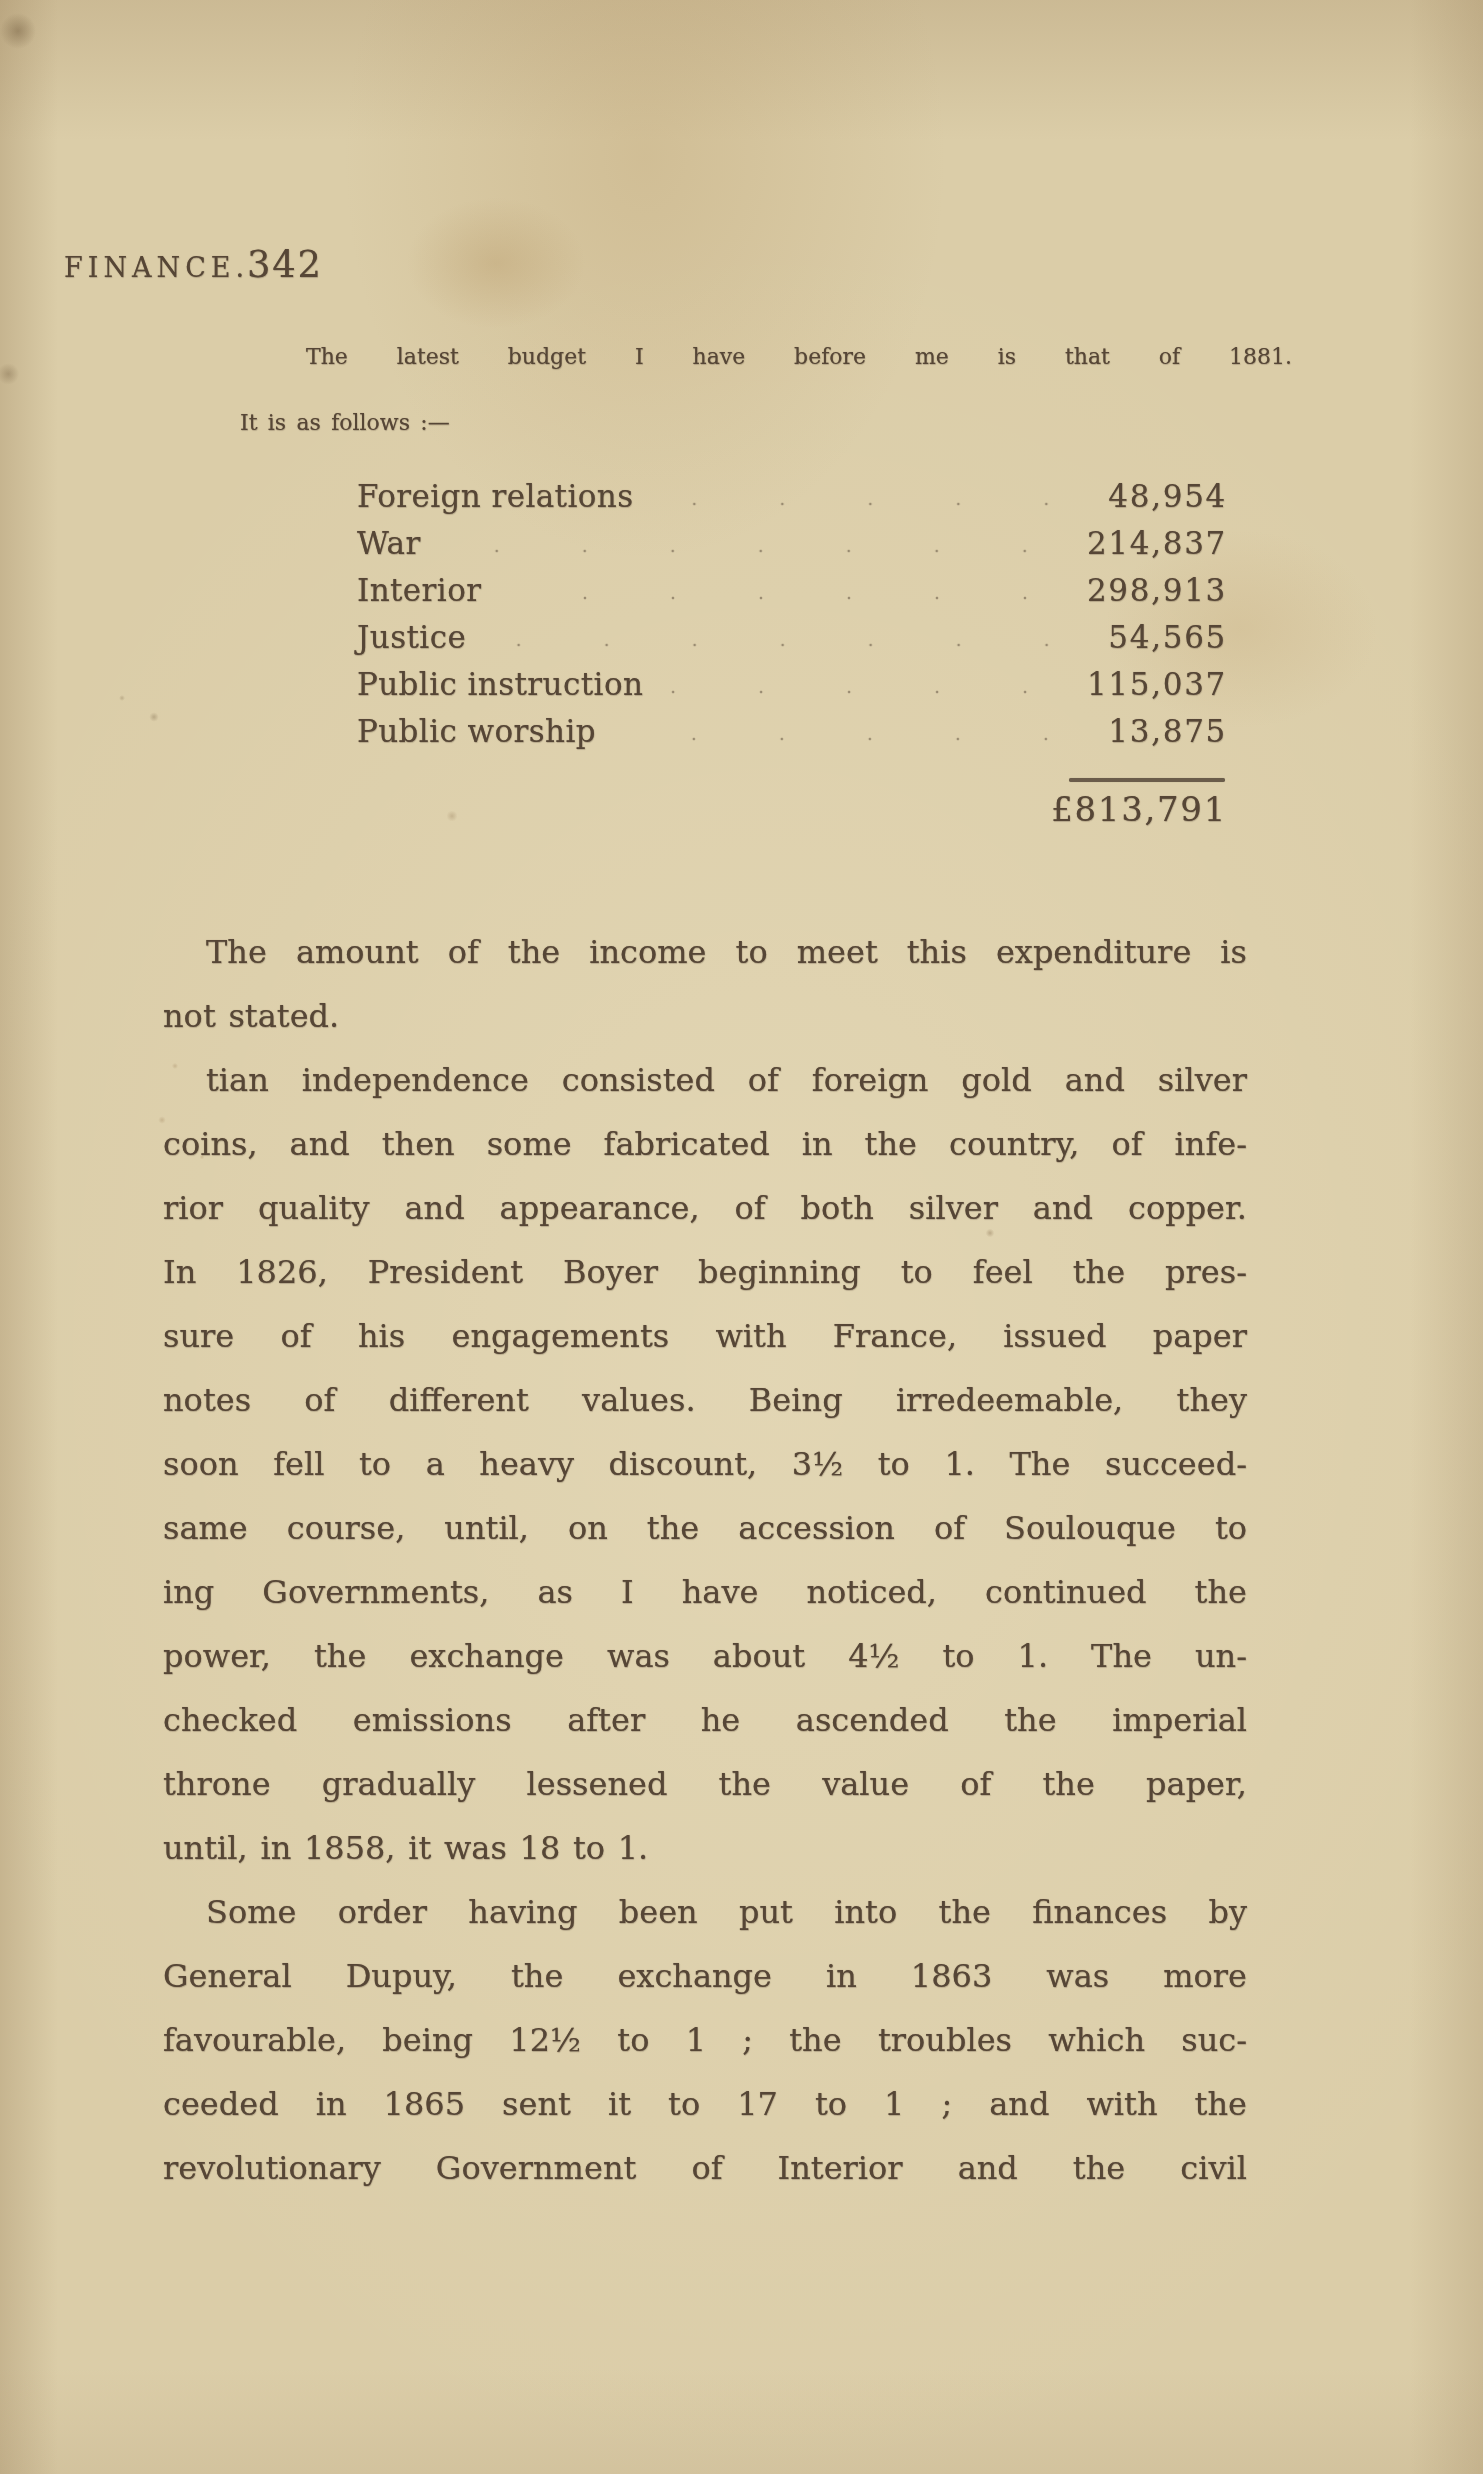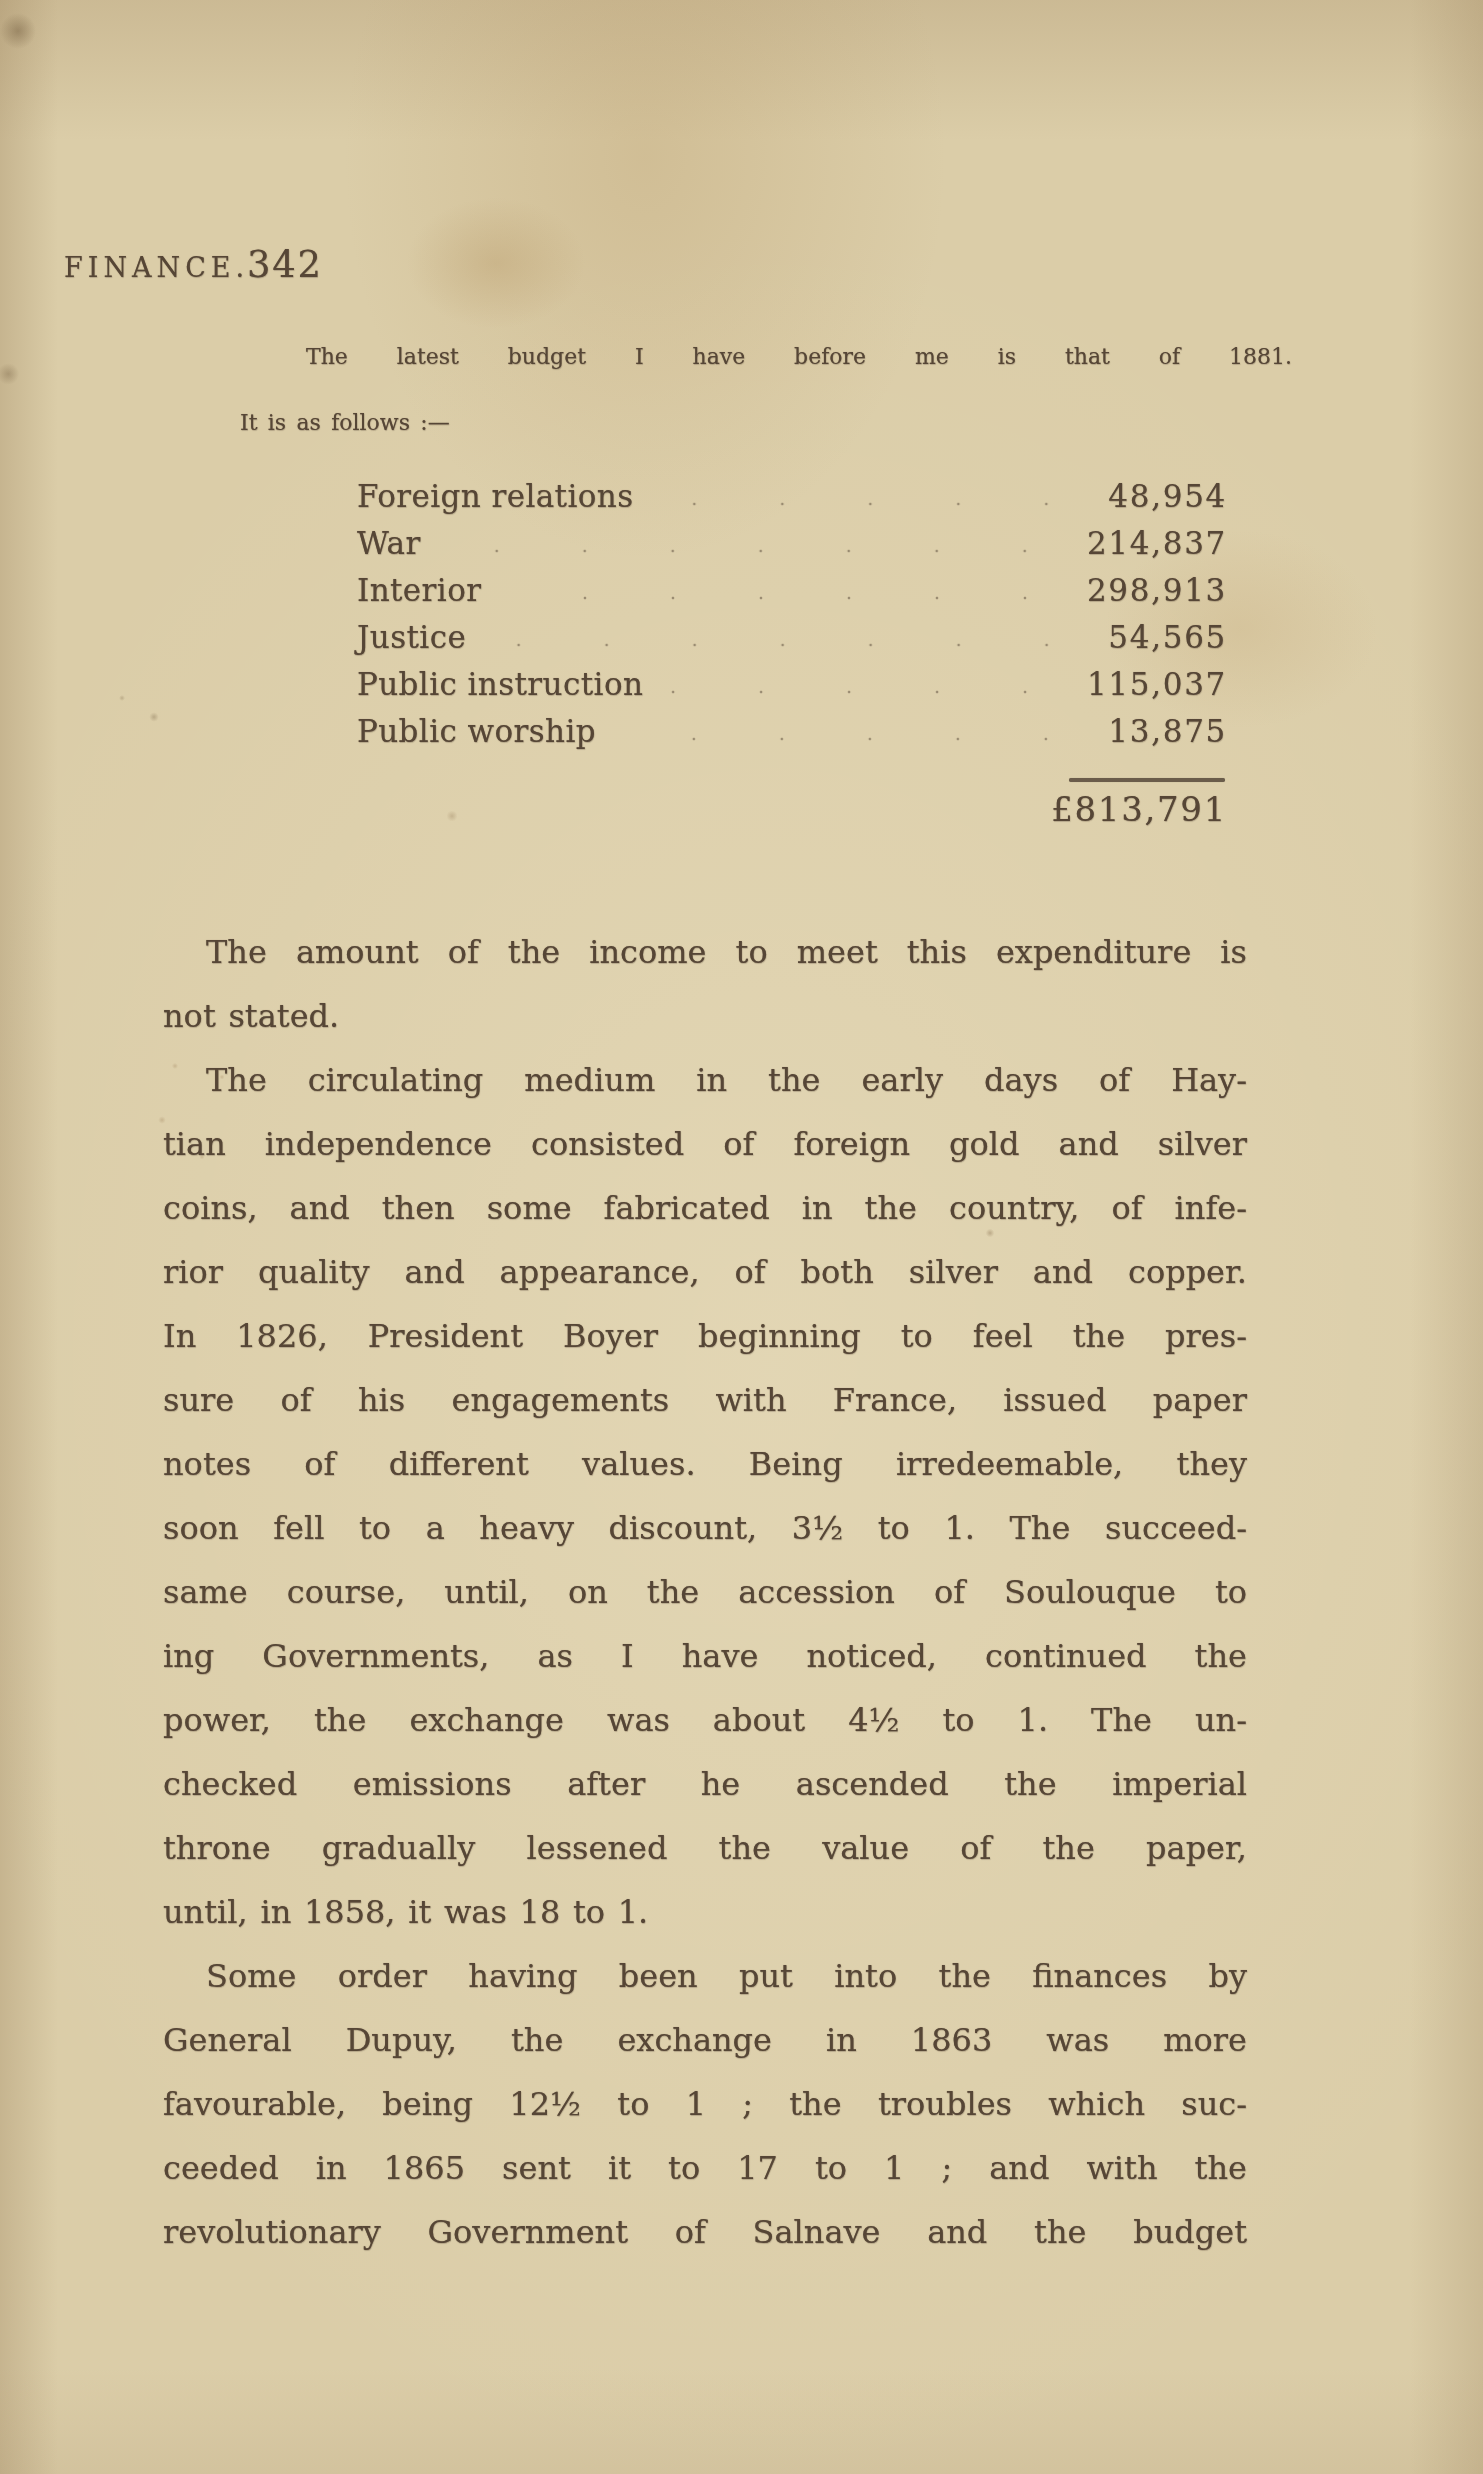--- a/index.html
+++ b/index.html
@@ -139,38 +139,37 @@
       <span>£813,791</span>
     </div>
   </div>
 
   <div id="body" class="ink">
       <div class="para">
         <div class="pline">The amount of the income to meet this expenditure is</div>
         <div class="pline flush">not stated.</div>
       </div>
       <div class="para">
-        <div class="pline">The circulating medium in the early days of Hay-</div>
         <div class="pline">tian independence consisted of foreign gold and silver</div>
         <div class="pline">coins, and then some fabricated in the country, of infe-</div>
         <div class="pline">rior quality and appearance, of both silver and copper.</div>
         <div class="pline">In 1826, President Boyer beginning to feel the pres-</div>
         <div class="pline">sure of his engagements with France, issued paper</div>
         <div class="pline">notes of different values.  Being irredeemable, they</div>
         <div class="pline">soon fell to a heavy discount, 3½ to 1.  The succeed-</div>
         <div class="pline">same course, until, on the accession of Soulouque to</div>
         <div class="pline">ing Governments, as I have noticed, continued the</div>
         <div class="pline">power, the exchange was about 4½ to 1.  The un-</div>
         <div class="pline">checked emissions after he ascended the imperial</div>
         <div class="pline">throne gradually lessened the value of the paper,</div>
         <div class="pline flush">until, in 1858, it was 18 to 1.</div>
       </div>
       <div class="para">
         <div class="pline">Some order having been put into the finances by</div>
         <div class="pline">General Dupuy, the exchange in 1863 was more</div>
         <div class="pline">favourable, being 12½ to 1 ; the troubles which suc-</div>
         <div class="pline">ceeded in 1865 sent it to 17 to 1 ; and with the</div>
-        <div class="pline">revolutionary Government of Salnave and the budget</div>
+        <div class="pline">revolutionary Government of Interior and the civil</div>
       </div>
     </div>
 
 </div>
 
 
 </body></html>

